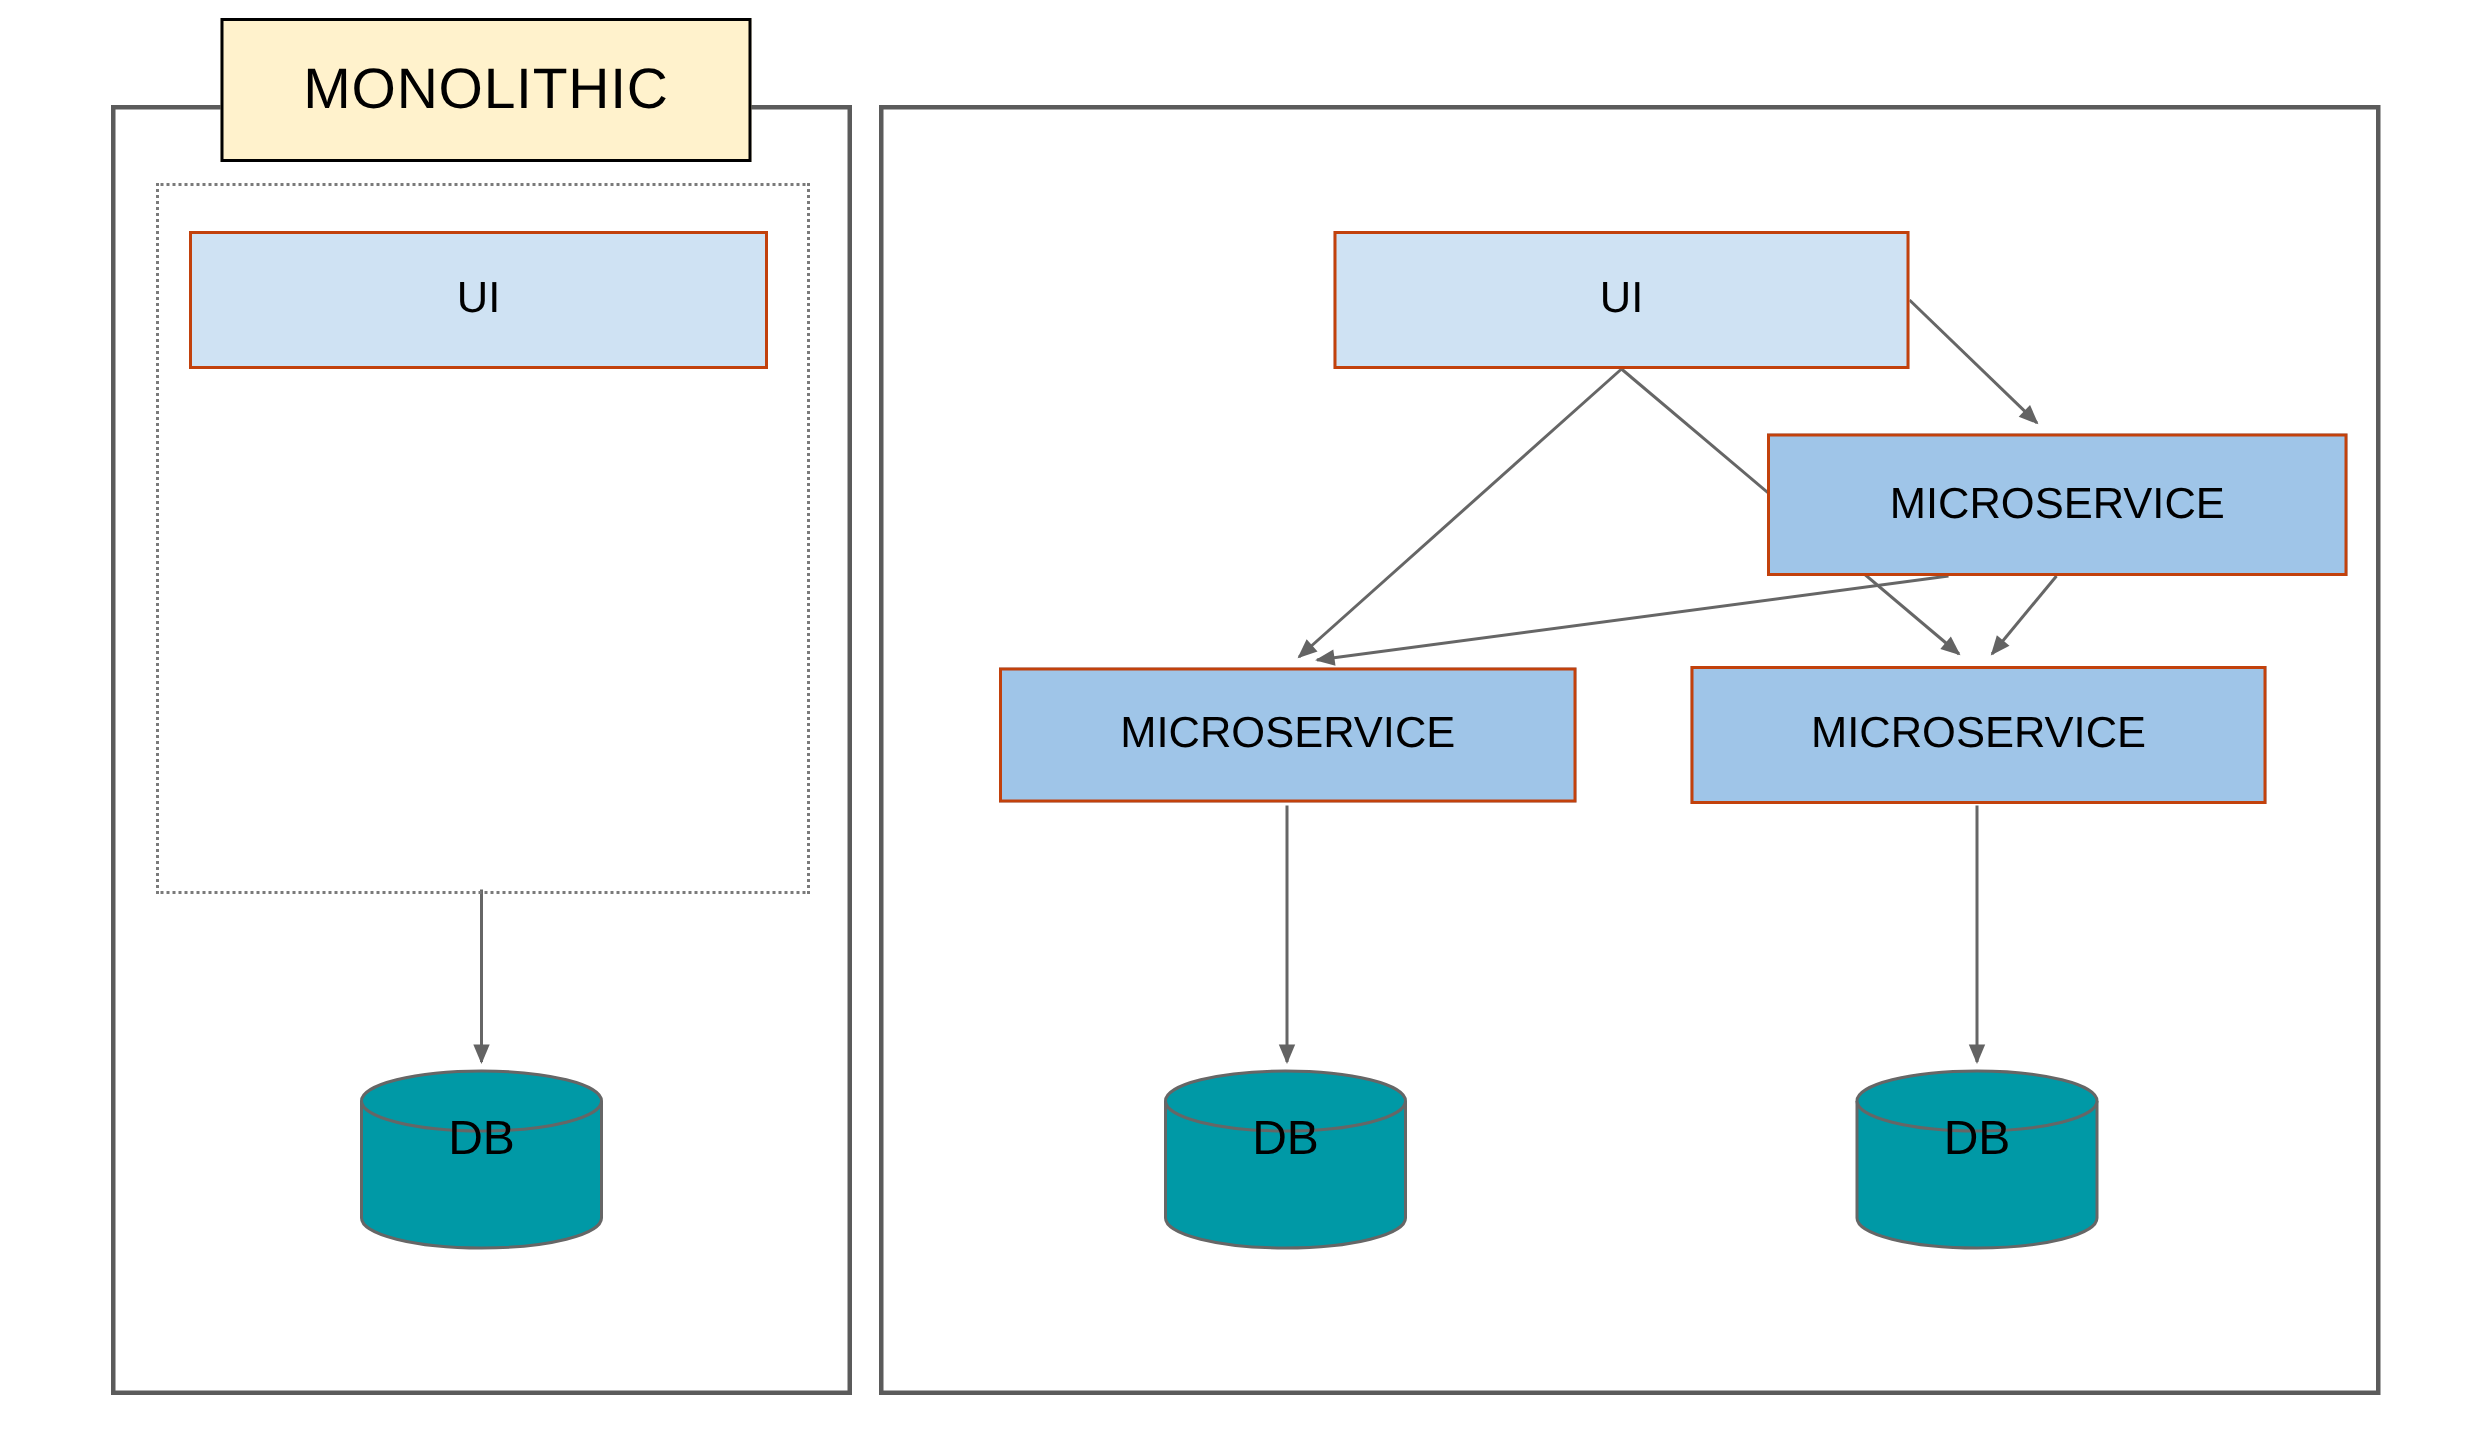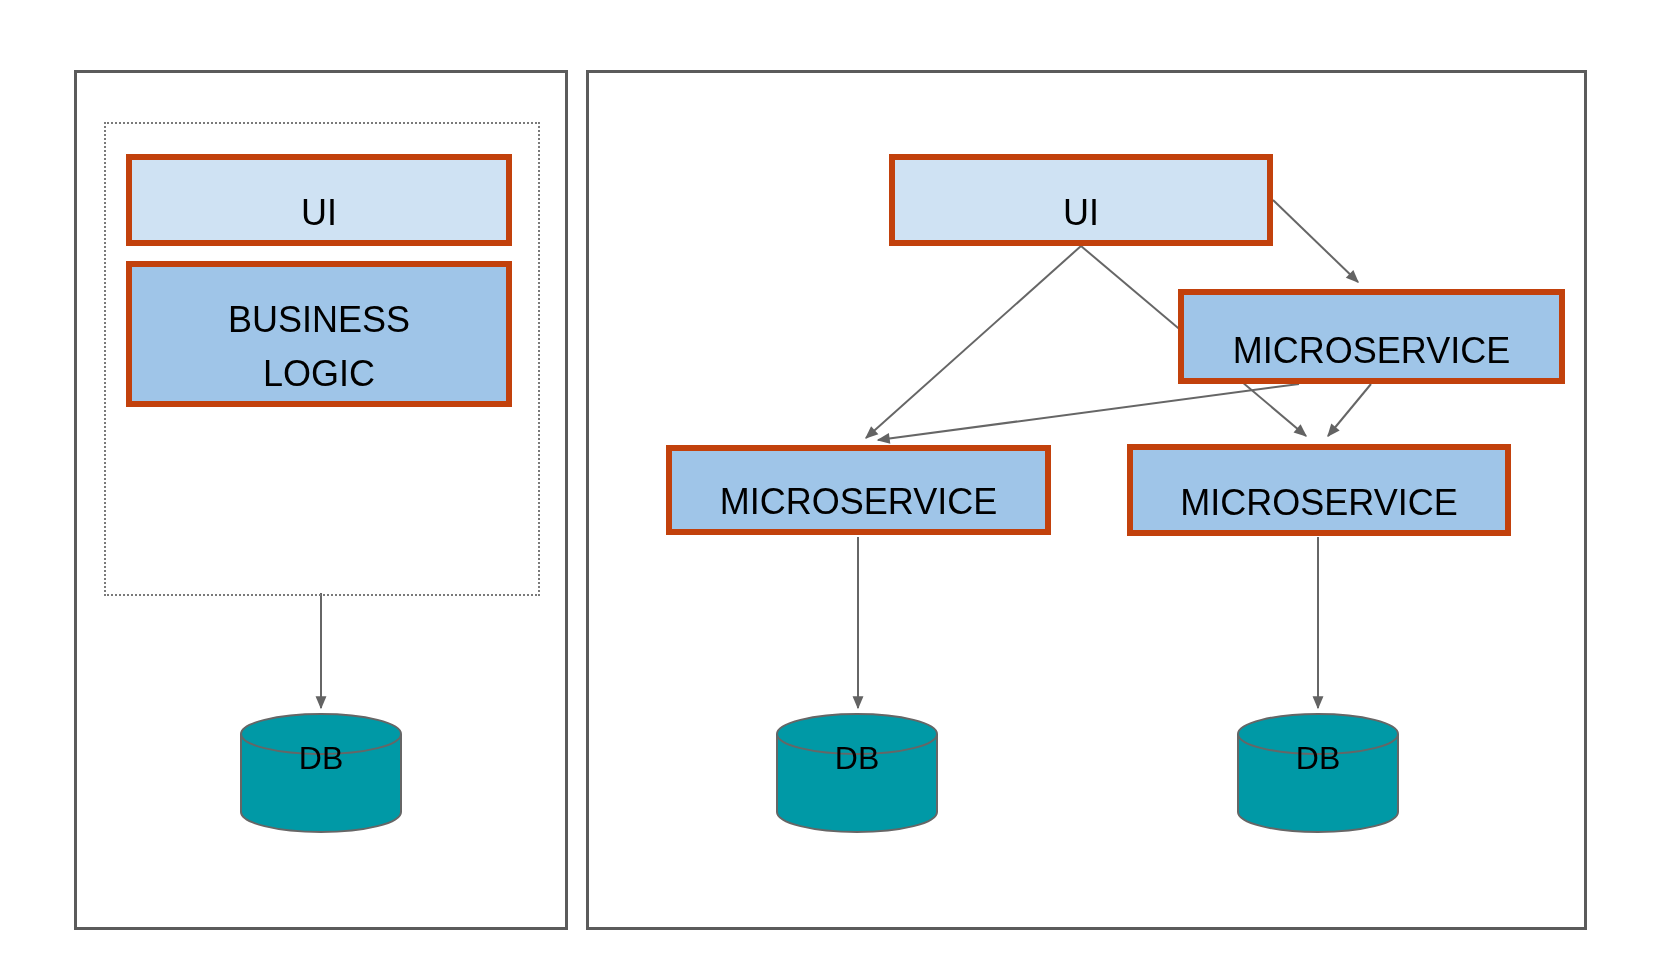--- a/index.html
+++ b/index.html
@@ -17,23 +17,23 @@
     border:2px dotted #7a7a7a;z-index:1;background:transparent;
   }
   .badge{
     position:absolute;z-index:3;border:2px solid #000;
     display:flex;align-items:center;justify-content:center;
     font-size:38px;letter-spacing:0.5px;
   }
   .badge.mono{left:147px;top:12px;width:350px;height:92px;background:#FFF2CC;}
   .badge.msa{left:1009px;top:12px;width:149px;height:92px;background:#DDD4E9;}
   .node{
-    position:absolute;z-index:2;border:6px solid #c2410c;box-sizing:border-box;
-    display:flex;align-items:flex-end;justify-content:center;text-align:center;
-    font-size:36px;line-height:1.5;
+    position:absolute;z-index:2;border:2px solid #c2410c;box-sizing:border-box;
+    display:flex;align-items:center;justify-content:center;text-align:center;
+    font-size:29px;line-height:1.5;
   }
   .node .wrap{max-width:280px;}
   .fill-ui{background:#CFE2F3;}
   .fill-biz{background:#9FC5E8;}
   .fill-dal{background:#6FA8DC;}
   .node.mono-ui{left:126px;top:154px;width:386px;height:92px;}
   .node.mono-biz{left:126px;top:261px;width:386px;height:146px;}
   .node.mono-dal{left:126px;top:417px;width:386px;height:146px;}
   .node.msa-ui{left:889px;top:154px;width:384px;height:92px;}
   .node.ms1{left:1178px;top:289px;width:387px;height:95px;}
@@ -81,28 +81,28 @@
     <g>
       <path d="M777,734 V812 A80,20 0 0,0 937,812 V734" fill="#0099A6" stroke="#666666" stroke-width="2"></path>
       <ellipse cx="857" cy="734" rx="80" ry="20" fill="#0099A6" stroke="#666666" stroke-width="2"></ellipse>
     </g>
     <g>
       <path d="M1238,734 V812 A80,20 0 0,0 1398,812 V734" fill="#0099A6" stroke="#666666" stroke-width="2"></path>
       <ellipse cx="1318" cy="734" rx="80" ry="20" fill="#0099A6" stroke="#666666" stroke-width="2"></ellipse>
     </g>
   </svg>
 
+  <div class="badge mono">
+    <span>MONOLITHIC</span>
+  </div>
 
   <div class="dotted-group"></div>
 
   <div class="node mono-ui fill-ui">
     <span class="wrap">UI</span>
-  </div>
-  <div class="node mono-biz fill-biz">
-    <span class="wrap">BUSINESS LOGIC</span>
   </div>
 
   <div class="db-label d1">DB</div>
 
 
   <div class="node msa-ui fill-ui">
     <span class="wrap">UI</span>
   </div>
   <div class="node ms1 fill-biz">
     <span>MICROSERVICE</span>

